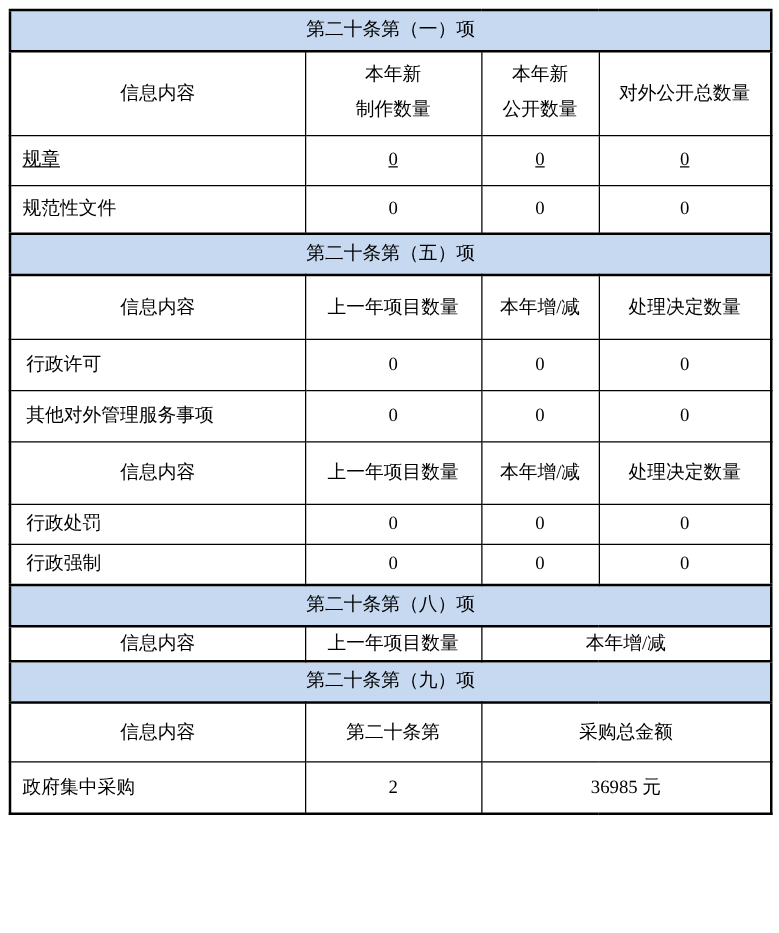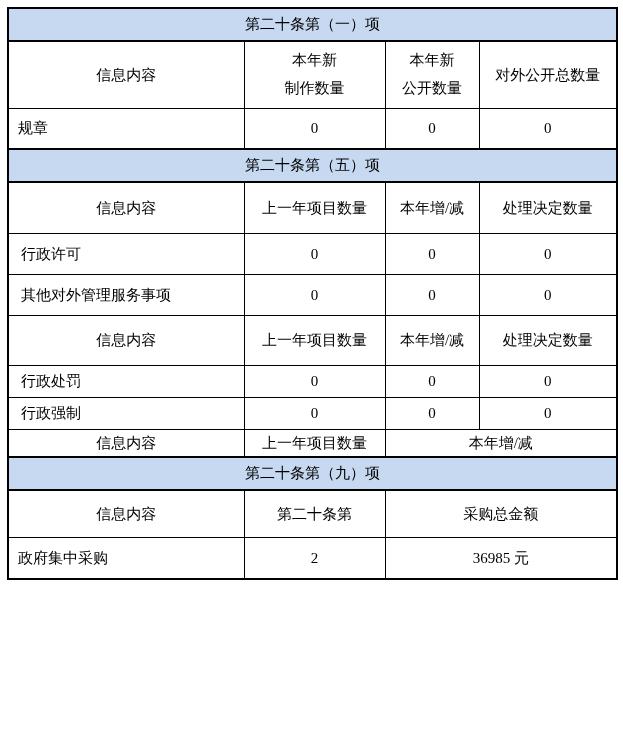--- a/index.html
+++ b/index.html
@@ -40,21 +40,21 @@
   td.pad { padding-left: 9px; }
   td.nopad { padding-left: 12px; }
   td.pre { white-space: pre-line; line-height: 1.85; }
   
   tr.h34 td { height: 31px; }
   tr.h68 td { height: 66px; }
   tr.h52 td { height: 50px; }
   tr.h51 td { height: 49px; }
   tr.h28 td { height: 26px; }
   tr.h48 td { height: 46px; }
-  tr.h41 td { height: 39px; }
+  tr.h41 td { height: 39px; text-decoration: underline; }
   tr.h39 td { height: 37px; }
   tr.h42 td { height: 40px; }
   tr.h33 td { height: 31px; }
   tr.h44 td { height: 42px; }
 </style>
 </head>
 <body>
 
 <div class="page">
   <table class="disclosure">
@@ -72,20 +72,26 @@
       <tr class="h68">
         <td class="c">信息内容</td>
         <td class="c pre">本年新
 制作数量</td>
         <td class="c pre">本年新
 公开数量</td>
         <td class="c">对外公开总数量</td>
       </tr>
       <tr class="h41">
         <td class="lbl pad">规章</td>
+        <td class="c">0</td>
+        <td class="c">0</td>
+        <td class="c">0</td>
+      </tr>
+      <tr class="h39">
+        <td class="lbl pad">规范性文件</td>
         <td class="c">0</td>
         <td class="c">0</td>
         <td class="c">0</td>
       </tr>
 
       <tr class="band h34">
         <td colspan="4">第二十条第（五）项</td>
       </tr>
       <tr class="h52">
         <td class="c">信息内容</td>
@@ -118,20 +124,23 @@
         <td class="c">0</td>
         <td class="c">0</td>
       </tr>
       <tr class="h33">
         <td class="lbl nopad">行政强制</td>
         <td class="c">0</td>
         <td class="c">0</td>
         <td class="c">0</td>
       </tr>
 
+      <tr class="band h34">
+        <td colspan="4">第二十条第（八）项</td>
+      </tr>
       <tr class="h28">
         <td class="c">信息内容</td>
         <td class="c">上一年项目数量</td>
         <td class="c" colspan="2">本年增/减</td>
       </tr>
 
       <tr class="band h34">
         <td colspan="4">第二十条第（九）项</td>
       </tr>
       <tr class="h48">

